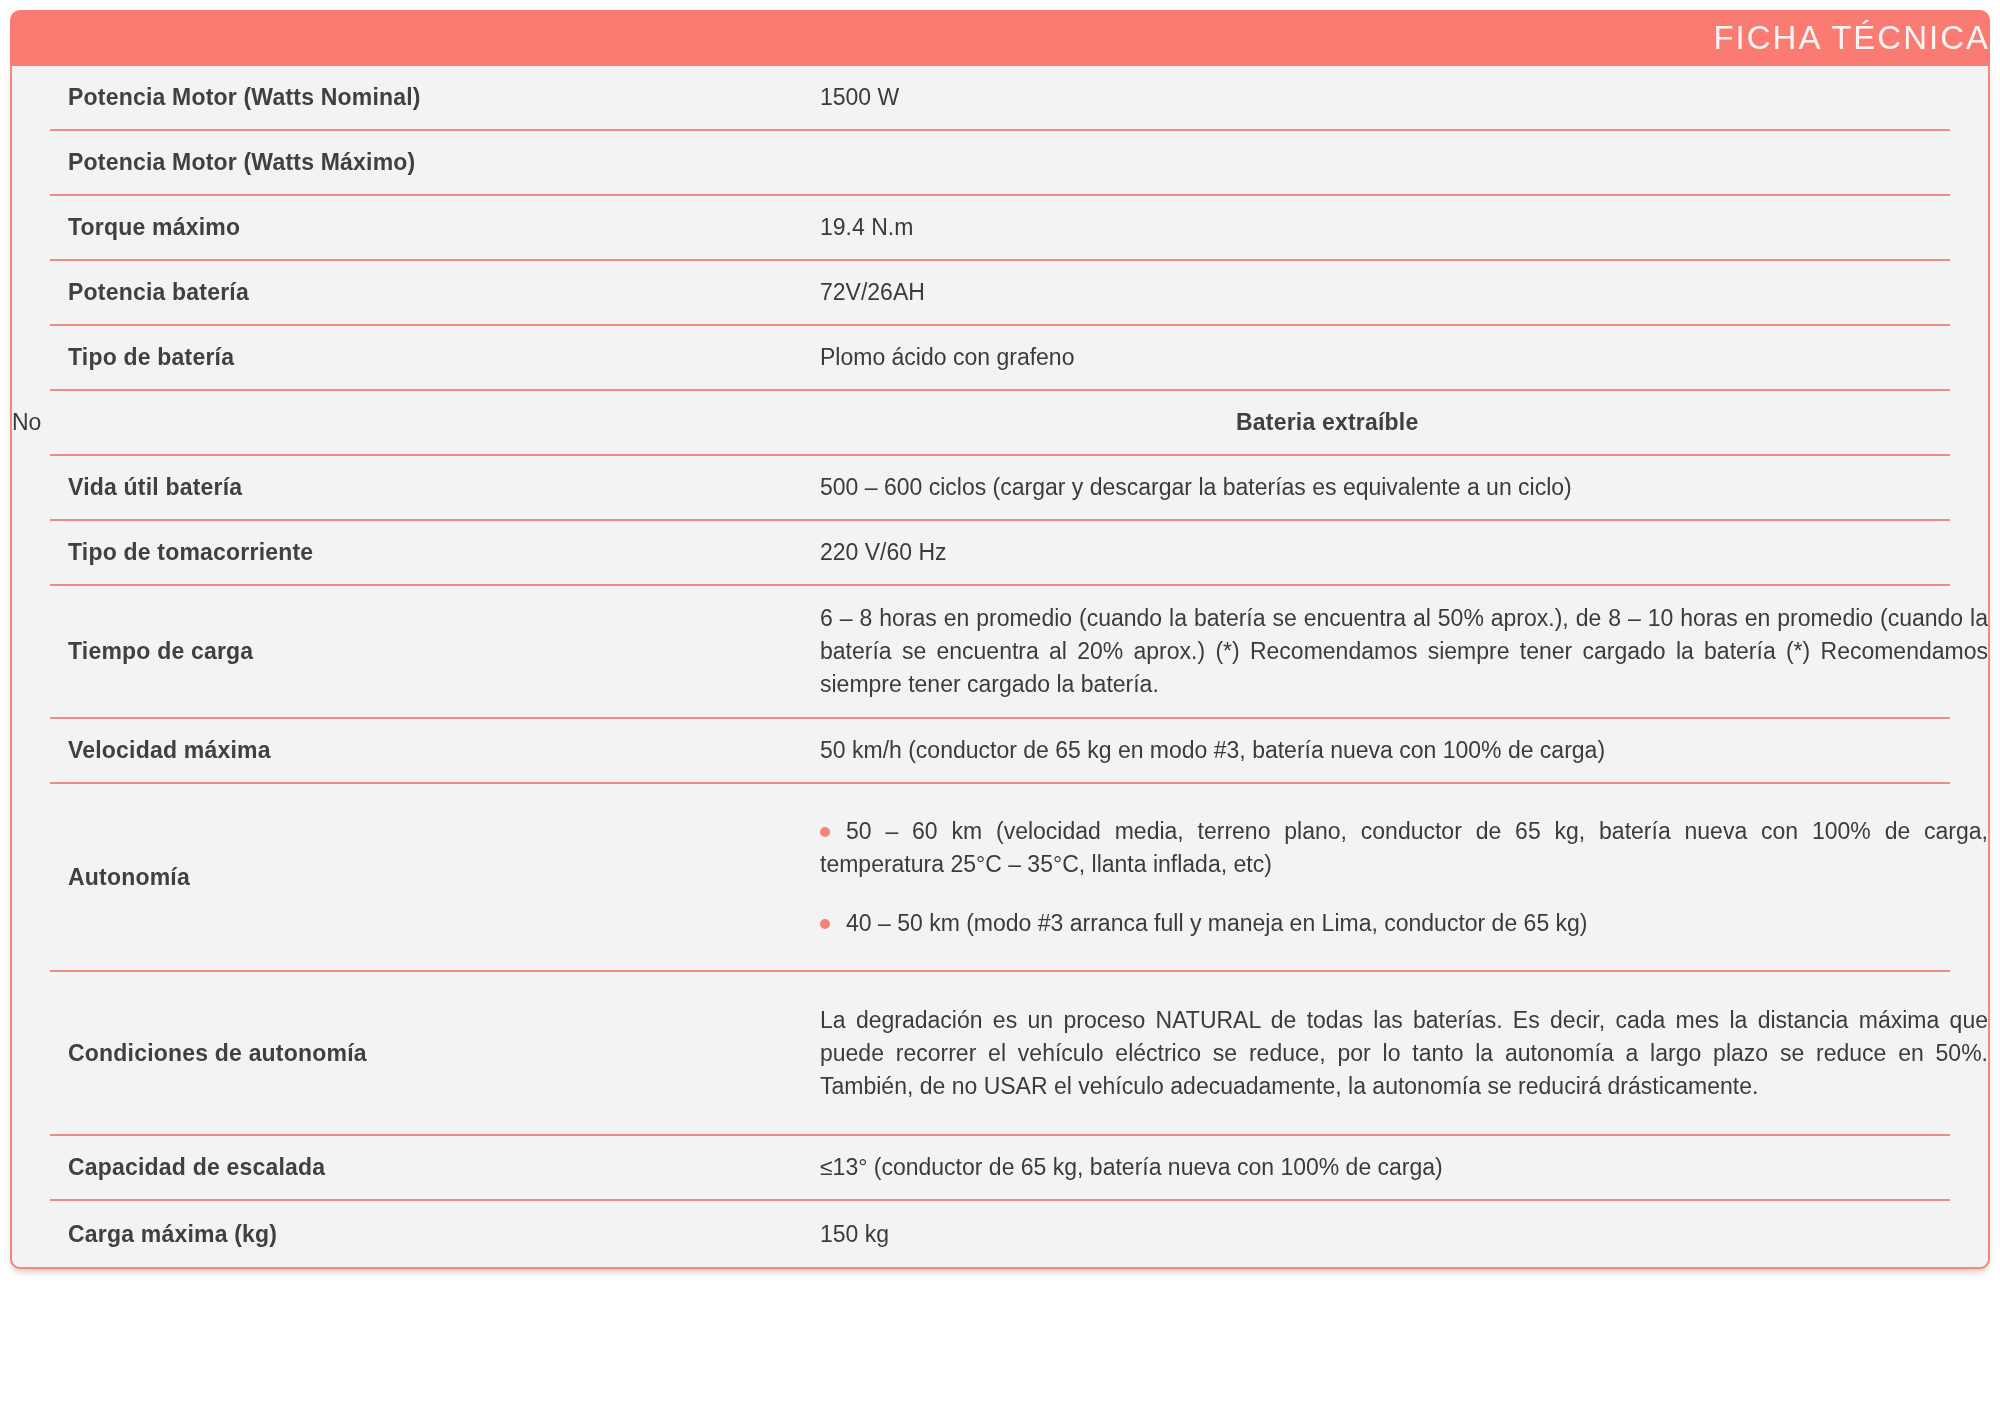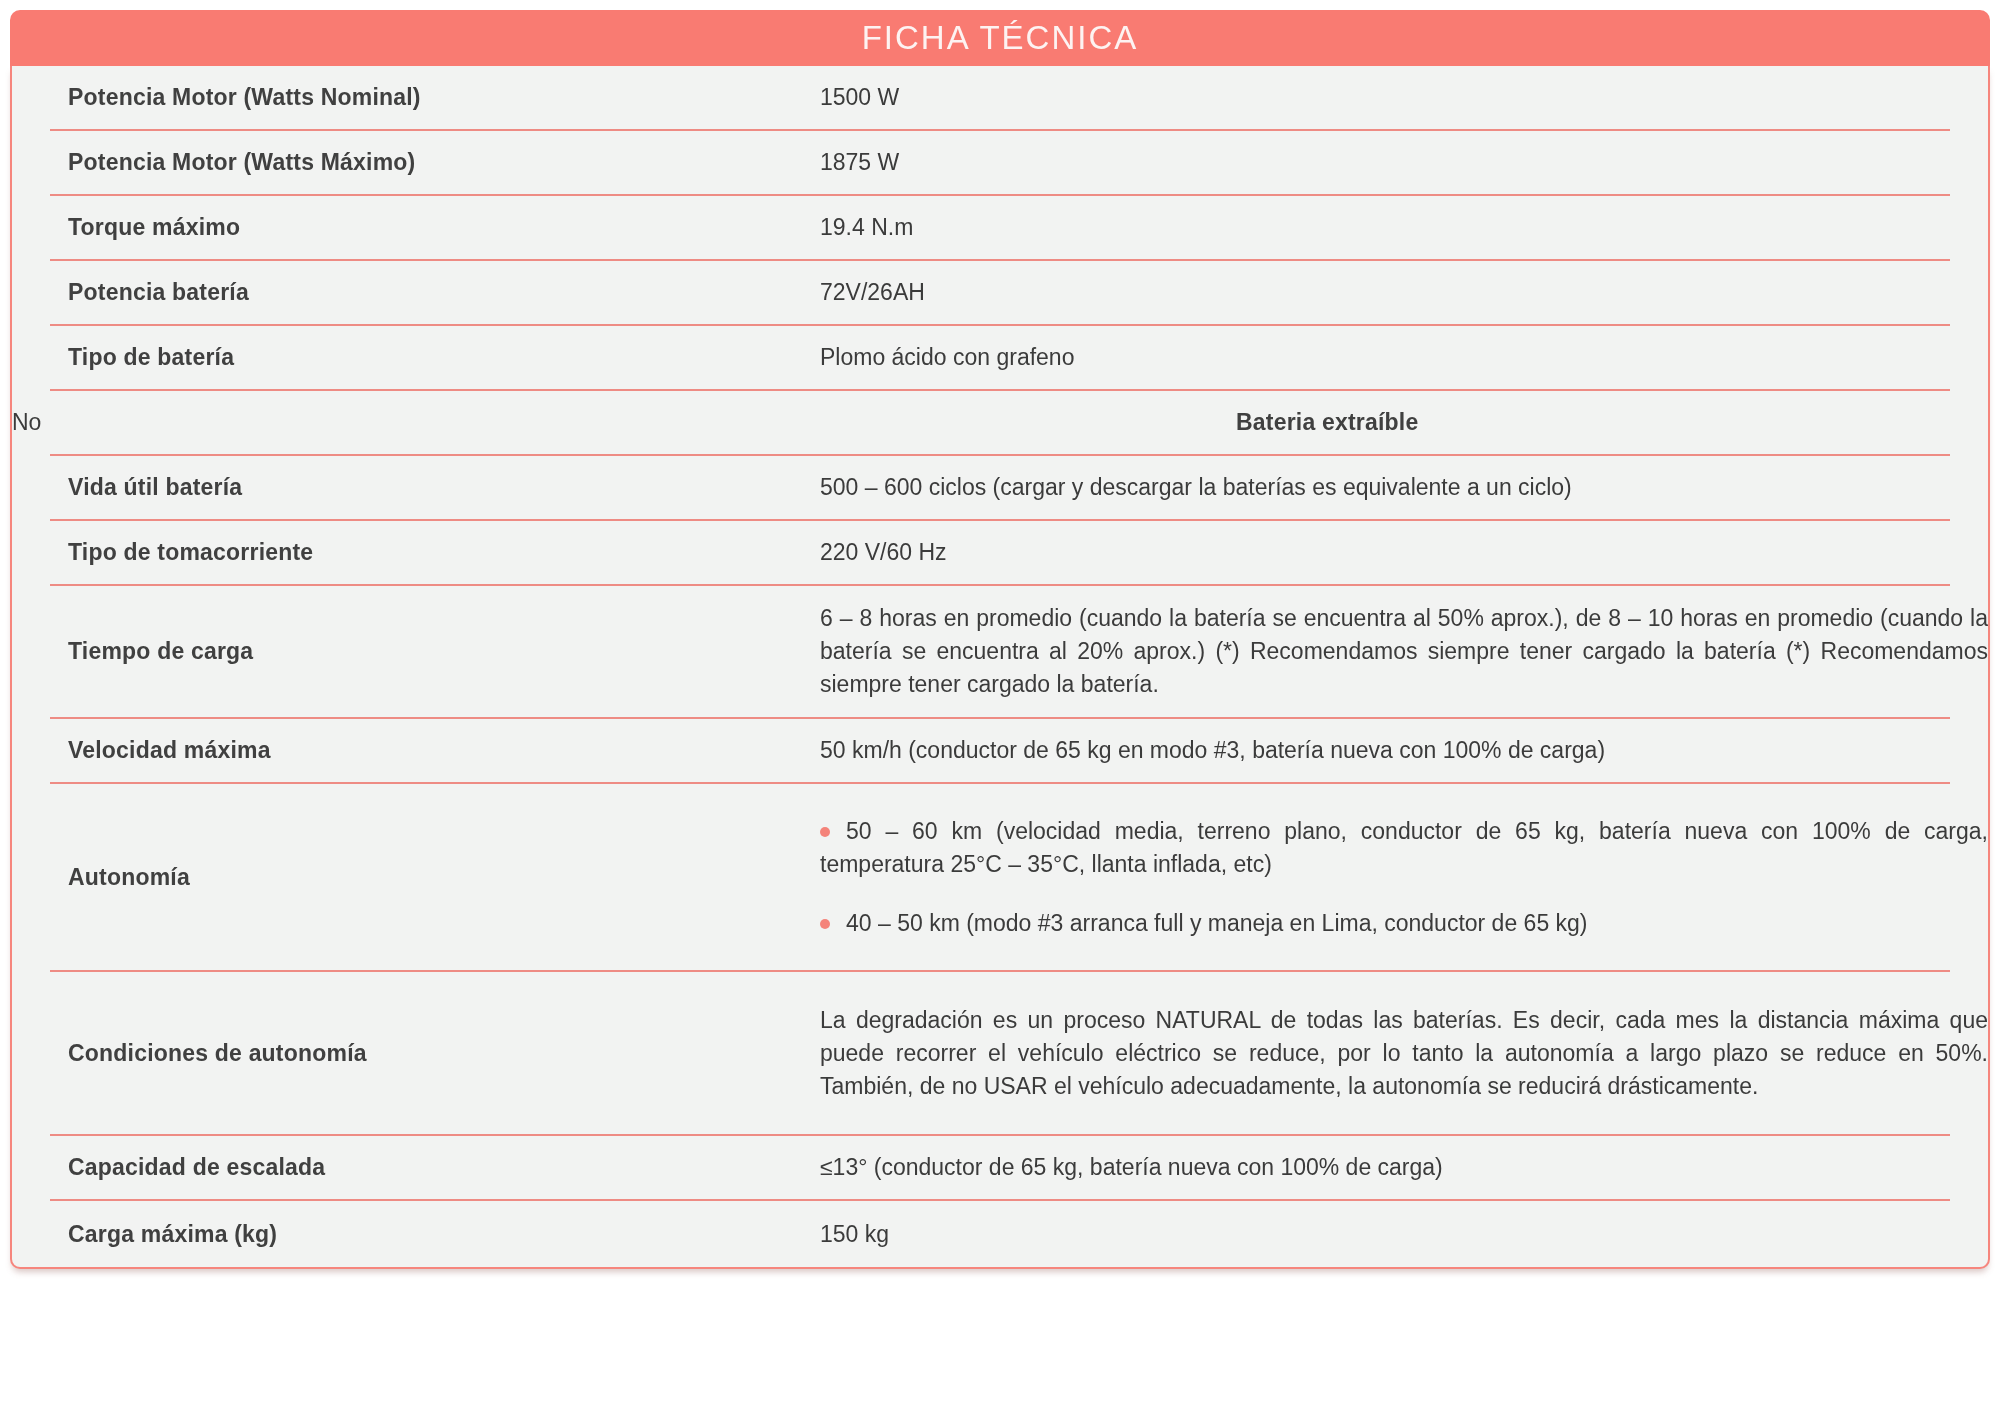--- a/index.html
+++ b/index.html
@@ -25,21 +25,21 @@
     top: 10px;
     width: 1980px;
   }
 
   .card-header {
     height: 56px;
     background: #f97b72;
     border-radius: 10px 10px 0 0;
     display: flex;
     align-items: center;
-    justify-content: center;
+    justify-content: flex-end;
   }
 
   .card-header h1 {
     font-size: 33px;
     font-weight: 300;
     color: #fdf3f2;
     letter-spacing: 2px;
   }
 
   .card-body {
@@ -113,21 +113,20 @@
     <div class="card-body">
 
       <div class="row">
         <div class="cell label">Potencia Motor (Watts Nominal)</div>
         <div class="cell value">1500 W</div>
       </div>
       <div class="divider"></div>
 
       <div class="row">
         <div class="cell label">Potencia Motor (Watts Máximo)</div>
-        <div class="cell value">1875 W</div>
       </div>
       <div class="divider"></div>
 
       <div class="row">
         <div class="cell label">Torque máximo</div>
         <div class="cell value">19.4 N.m</div>
       </div>
       <div class="divider"></div>
 
       <div class="row">

